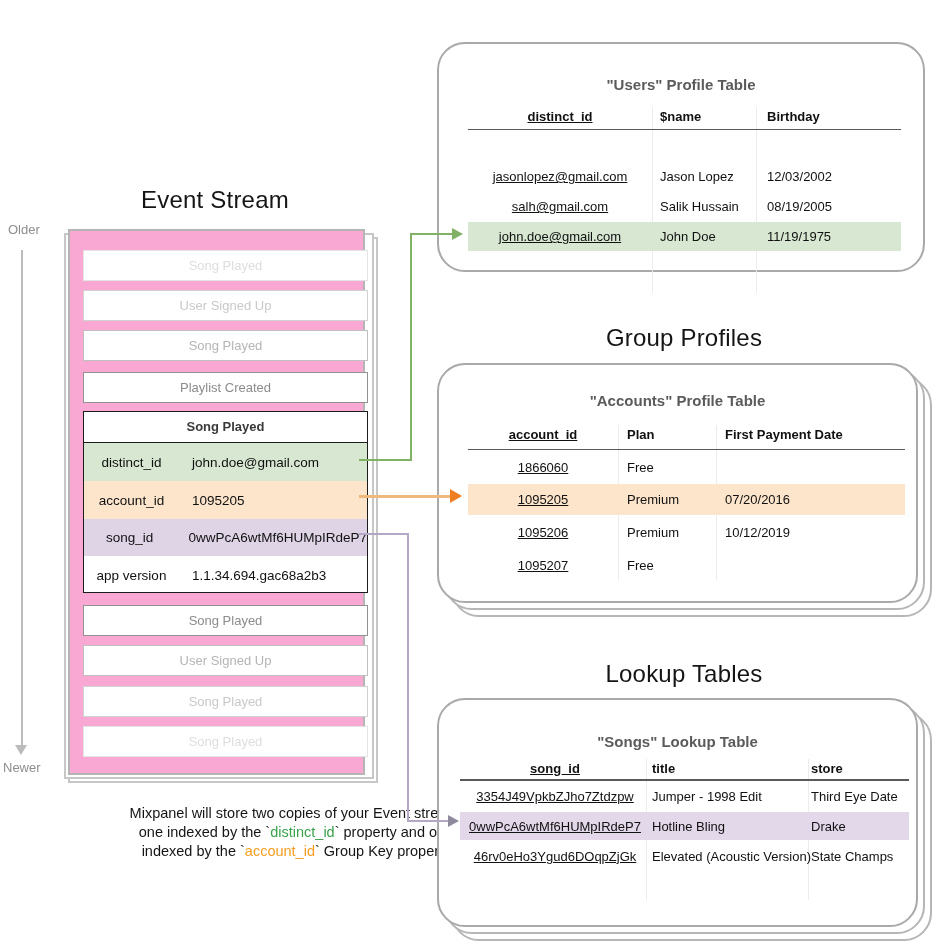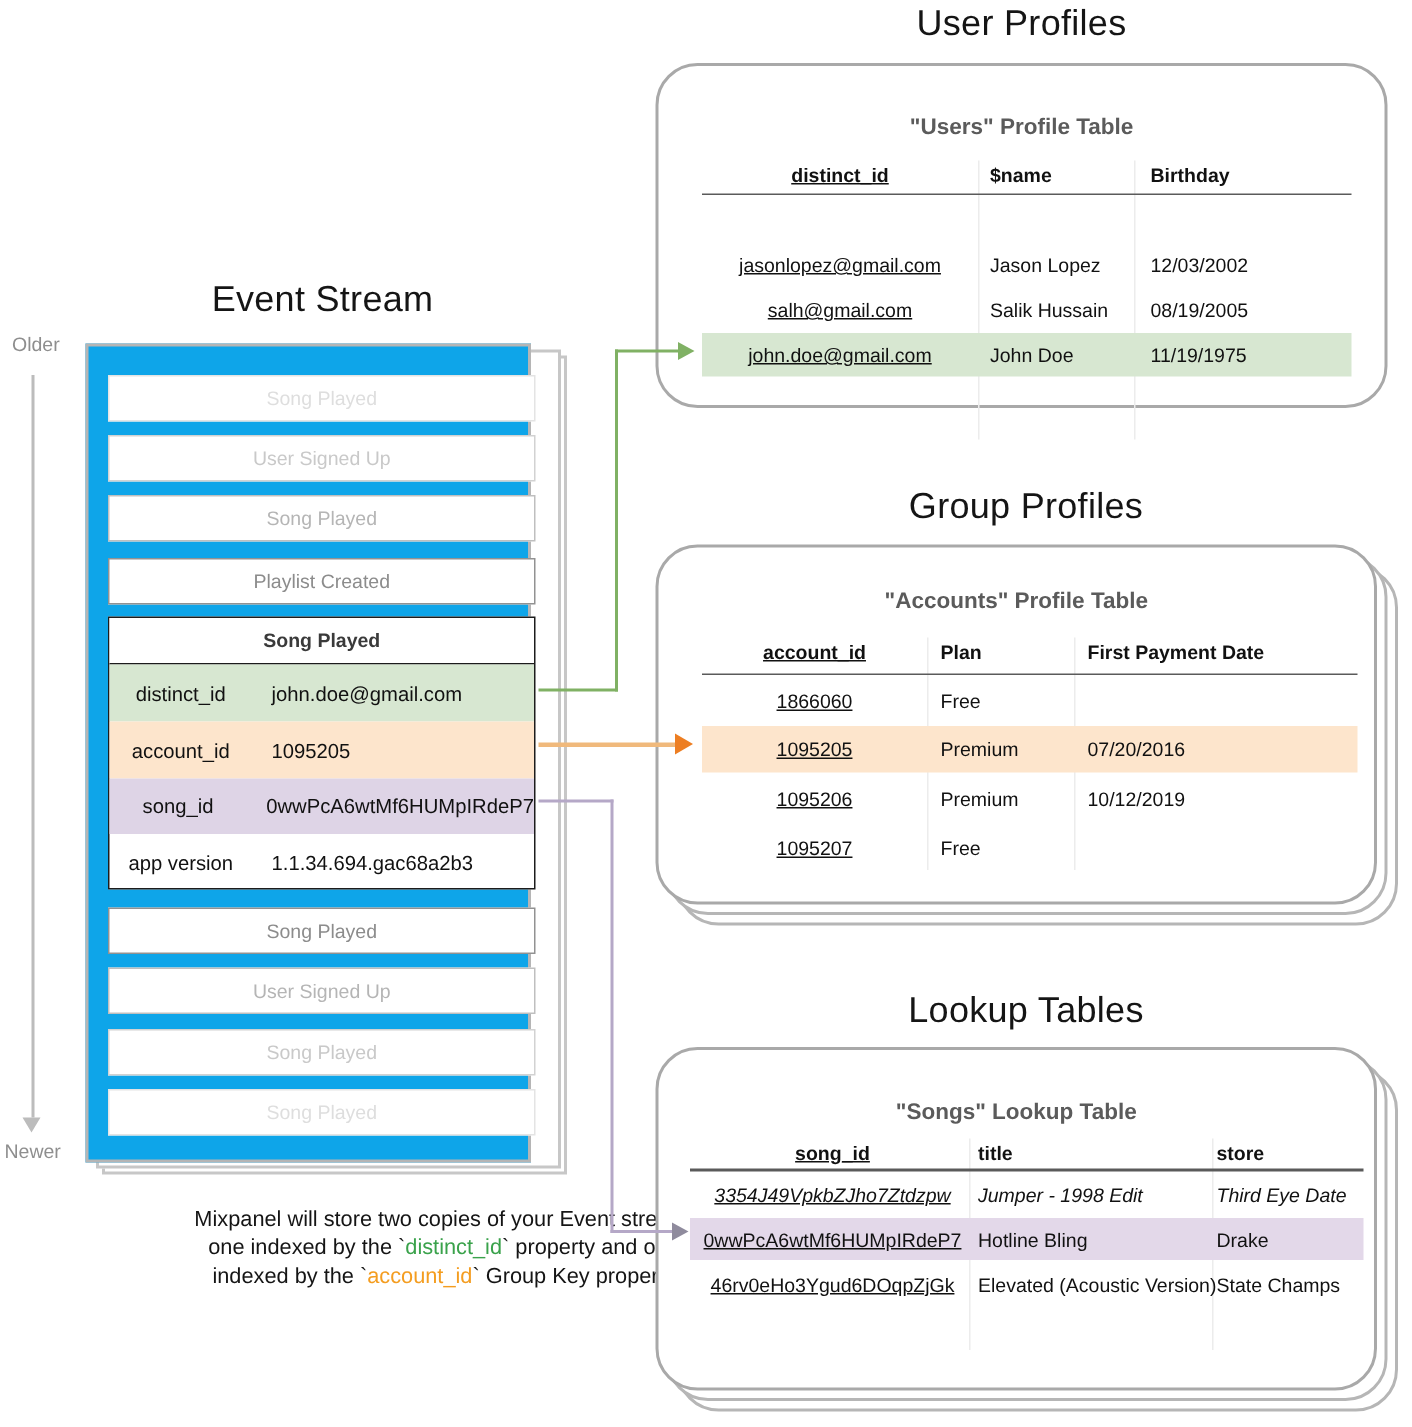--- a/index.html
+++ b/index.html
@@ -10,21 +10,21 @@
   .section-title { position:absolute; font-size:24px; color:#151515; text-align:center; letter-spacing:.2px; }
 
   
   .tl-label { position:absolute; font-size:13px; color:#8e8e8e; }
   .tl-line  { position:absolute; left:21px; top:250px; width:1.5px; height:495px; background:#bcbcbc; }
   .tl-arrow { position:absolute; left:15px; top:745px; width:0; height:0;
               border-left:6px solid transparent; border-right:6px solid transparent; border-top:10px solid #bcbcbc; }
 
   
   .es-stack { position:absolute; width:310px; height:546px; background:#fff; border:2px solid #c7c7c7; }
-  .es-box   { position:absolute; left:57px; top:229px; width:297px; height:546px; background:#0ea5e9; border:2px solid #b5b5b5; z-index:2; }
+  .es-box   { position:absolute; left:68px; top:229px; width:297px; height:546px; background:#f9a8d4; border:2px solid #b5b5b5; z-index:2; }
 
   .ev { position:absolute; left:13px; width:285px; height:31px; line-height:29px; text-align:center;
         font-size:13px; background:#fff; }
   .f1 { border:1.5px solid #e4e4e4; color:#dedede; }
   .f2 { border:1.5px solid #d2d2d2; color:#c9c9c9; }
   .f3 { border:1.5px solid #bfbfbf; color:#b5b5b5; }
   .f4 { border:1.5px solid #929292; color:#8c8c8c; }
 
   
   .ev-card { position:absolute; left:13px; top:180px; width:285px; height:182px; border:1.5px solid #1c1c1c; background:#fff; }
@@ -127,21 +127,20 @@
   <div class="arrowhead green-head" style="left:452px; top:228px;"></div>
 
   <div class="seg orange-line" style="left:359px; top:495px; width:93px; height:2.5px;"></div>
   <div class="arrowhead orange-head" style="left:450px; top:489px;"></div>
 
   <div class="seg purple-line" style="left:359px; top:533px; width:50px; height:2px;"></div>
   <div class="seg purple-line" style="left:407px; top:533px; width:2px; height:289px;"></div>
   <div class="seg purple-line" style="left:407px; top:820px; width:43px; height:2px;"></div>
   <div class="arrowhead purple-head" style="left:448px; top:815px;"></div>
 
-  <div class="section-title" style="left:437px; top:2px; width:488px;">User Profiles</div>
   <div class="card users-tbl" style="left:437px; top:42px; width:488px; height:230px;">
     <div class="tbl-title" style="top:33px;">"Users" Profile Table</div>
     <div class="vsep" style="left:213px; top:63px; height:186px;"></div>
     <div class="vsep" style="left:317px; top:63px; height:186px;"></div>
     <div class="trow header" style="left:29px; top:63px; width:433px;">
       <span class="col1 u">distinct_id</span>
       <span class="col2">$name</span>
       <span class="col3">Birthday</span>
     </div>
     <div class="rule" style="left:29px; top:85px; width:433px;"></div>
@@ -203,21 +202,21 @@
   <div class="card songs-tbl" style="left:437px; top:698px; width:481px; height:229px;">
     <div class="tbl-title" style="top:34px;">"Songs" Lookup Table</div>
     <div class="vsep" style="left:207px; top:59px; height:141px;"></div>
     <div class="vsep" style="left:369px; top:59px; height:141px;"></div>
     <div class="trow header" style="left:21px; top:59px; width:449px;">
       <span class="col1 u">song_id</span>
       <span class="col2">title</span>
       <span class="col3">store</span>
     </div>
     <div class="rule" style="left:21px; top:79px; width:449px; border-top-width:2px;"></div>
-    <div class="trow" style="left:21px; top:82px; width:449px; height:28px;font-style:italic;">
+    <div class="trow" style="left:21px; top:82px; width:449px; height:28px;">
       <span class="col1 u">3354J49VpkbZJho7Ztdzpw</span>
       <span class="col2">Jumper - 1998 Edit</span>
       <span class="col3">Third Eye Date</span>
     </div>
     <div class="trow bg-purple2" style="left:21px; top:112px; width:449px; height:28px;">
       <span class="col1 u">0wwPcA6wtMf6HUMpIRdeP7</span>
       <span class="col2">Hotline Bling</span>
       <span class="col3">Drake</span>
     </div>
     <div class="trow" style="left:21px; top:142px; width:449px; height:28px;">

